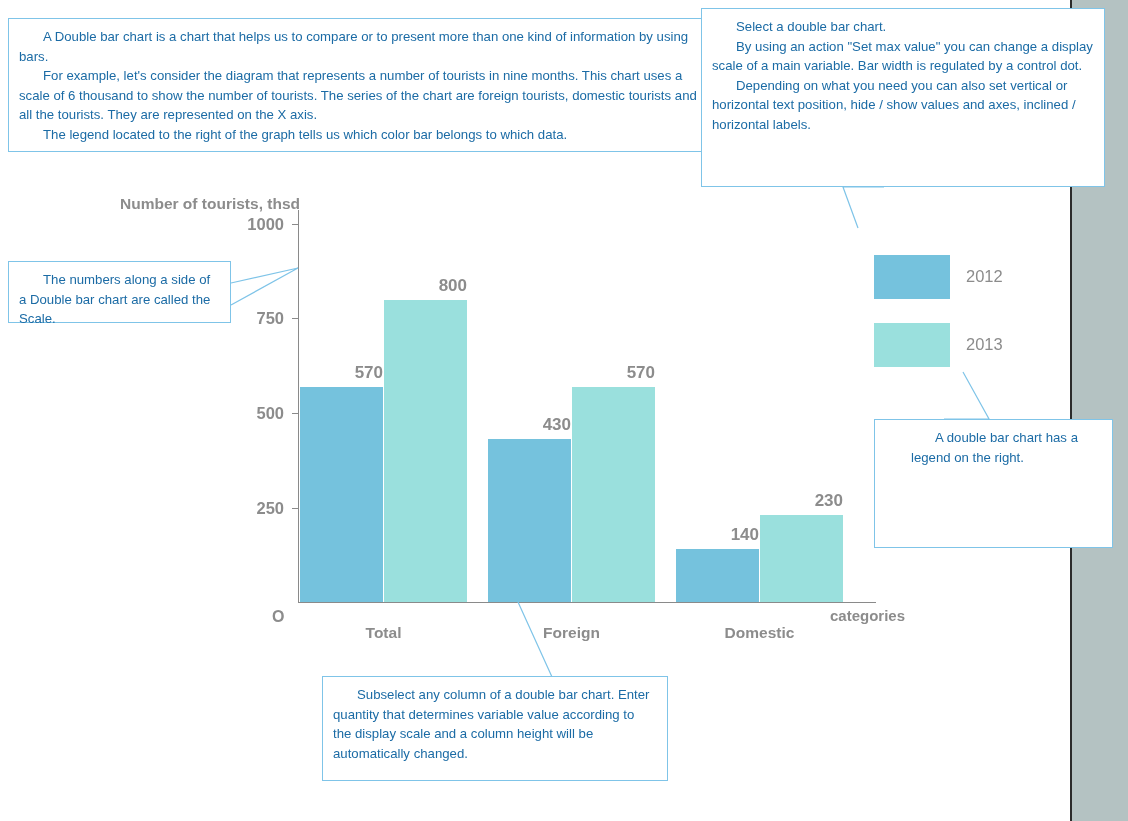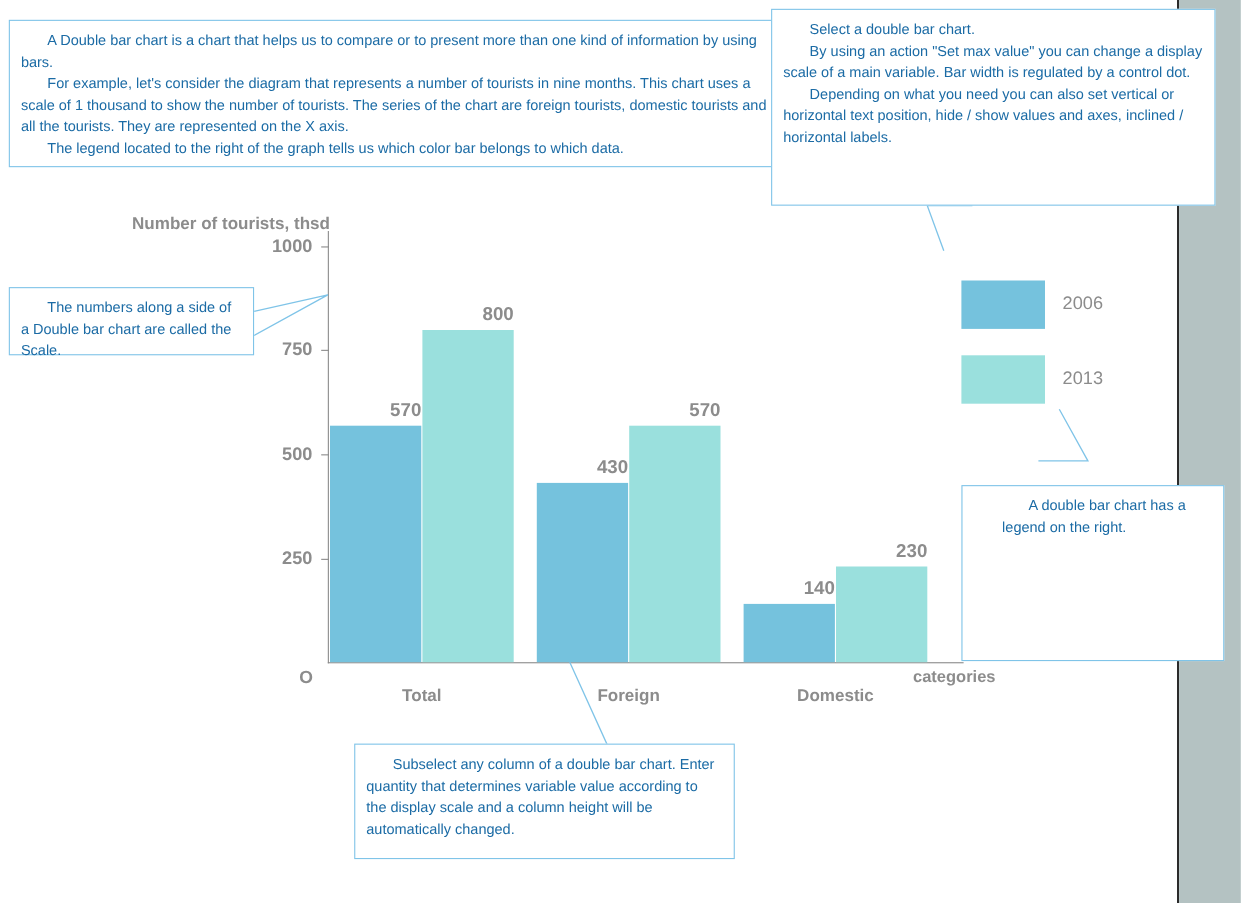--- a/index.html
+++ b/index.html
@@ -25,21 +25,21 @@
     font-size:13.2px;
     line-height:19.6px;
     padding:8px 11px 8px 10px;
     z-index:6;
   }
   .callout p{margin:0;text-indent:24px;}
 
   #callout-intro{left:8px;top:18px;width:716px;height:134px;}
   #callout-actions{left:701px;top:8px;width:404px;height:179px;}
   #callout-scale{left:8px;top:261px;width:223px;height:62px;}
-  #callout-legend{left:874px;top:441px;width:239px;height:160px;padding-left:36px;}
+  #callout-legend{left:874px;top:419px;width:239px;height:129px;padding-left:36px;}
   #callout-column{left:322px;top:676px;width:346px;height:105px;}
 
   
   .tail{position:absolute;z-index:5;overflow:visible;}
 
   
   #chart{position:absolute;left:0;top:0;width:1128px;height:821px;z-index:3;font-weight:bold;}
 
   .axis-line{position:absolute;background:#8a8a8a;}
   #y-axis{left:298px;top:210px;width:1px;height:393px;}
@@ -127,31 +127,31 @@
 
     <div class="bar" style="left:760px;width:83px;top:515px;height:87px;background:#9ae0dd;"></div>
     <div class="bar-value" style="left:760px;width:83px;top:491px;">230</div>
 
     <div class="cat-label" style="left:676px;width:167px;top:624px;">Domestic</div>
   </div>
 
   <div id="legend">
     <div class="legend-row">
       <div class="legend-swatch" style="top:0;background:#75c2dd;"></div>
-      <div class="legend-text">2006</div>
+      <div class="legend-text">2012</div>
     </div>
     <div class="legend-row" style="margin-top:14px;">
       <div class="legend-swatch" style="top:0;background:#9ae0dd;"></div>
       <div class="legend-text">2013</div>
     </div>
   </div>
 
   <div class="callout" id="callout-intro">
     <p>A Double bar chart is a chart that helps us to compare or to present more than one kind of information by using bars.</p>
-    <p>For example, let's consider the diagram that represents a number of tourists in nine months. This chart uses a scale of 1 thousand to show the number of tourists. The series of the chart are foreign tourists, domestic tourists and all the tourists. They are represented on the X axis.</p>
+    <p>For example, let's consider the diagram that represents a number of tourists in nine months. This chart uses a scale of 6 thousand to show the number of tourists. The series of the chart are foreign tourists, domestic tourists and all the tourists. They are represented on the X axis.</p>
     <p>The legend located to the right of the graph tells us which color bar belongs to which data.</p>
   </div>
 
   <div class="callout" id="callout-actions">
     <p>Select a double bar chart.</p>
     <p>By using an action "Set max value" you can change a display scale of a main variable. Bar width is regulated by a control dot.</p>
     <p>Depending on what you need you can also set vertical or horizontal text position, hide / show values and axes, inclined / horizontal labels.</p>
   </div>
 
   <div class="callout" id="callout-scale">

